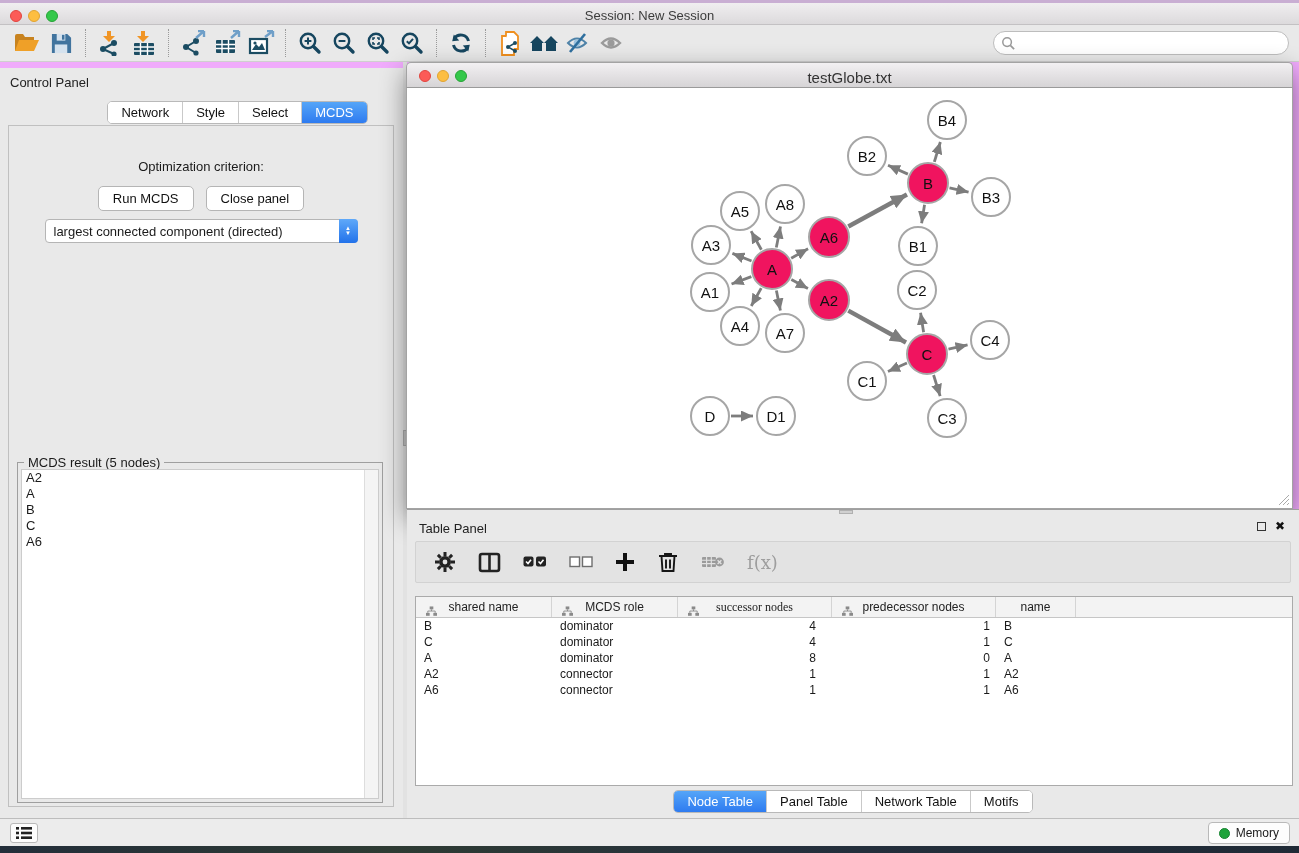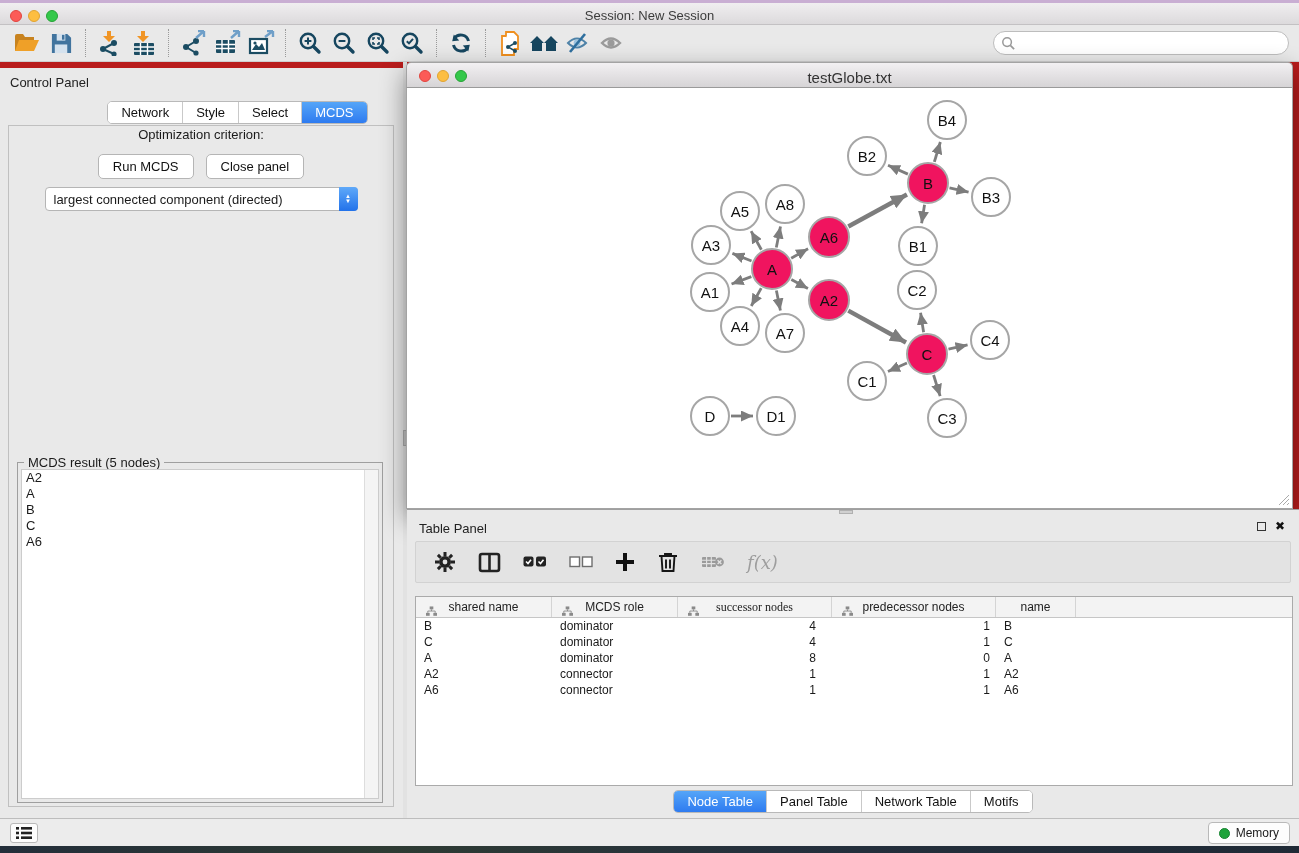--- a/index.html
+++ b/index.html
@@ -1,20 +1,20 @@
 <!DOCTYPE html>
 <html><head>
 <meta charset="utf-8">
 <style>
   * { margin:0; padding:0; box-sizing:border-box; }
   html,body { background:#555; }
   #app {
     position:relative; width:1299px; height:853px; overflow:hidden;
     font-family:"Liberation Sans","DejaVu Sans",sans-serif; font-size:13px; color:#1a1a1a;
-    background:#b91c1c;
+    background:#f0abfc;
   }
   
   #titlebar {
     position:absolute; left:0; top:0; width:1299px; height:25px;
     background:linear-gradient(#f0eef0,#dcdadc);
     border-top:3px solid #c9aed3; border-bottom:1px solid #c3c1c3;
   }
   .tl { position:absolute; top:7px; width:12px; height:12px; border-radius:50%; }
   .tl.red { background:#fc5b57; border:1px solid #e2453f; }
   .tl.yellow { background:#fdbe41; border:1px solid #e0a432; }
@@ -39,21 +39,21 @@
   .panel-head { position:relative; height:28px; padding:7px 0 0 10px; font-size:13px; color:#222; }
   .panel-ctrls { position:absolute; right:12px; top:7px; display:flex; gap:9px; align-items:center; }
   .float-box { width:9px; height:9px; border:1.5px solid #333; display:inline-block; }
   .close-x { font-size:12px; font-weight:bold; color:#111; line-height:10px; }
   .seg { display:inline-flex; border:1px solid #b9b9b9; border-radius:5px; background:#fff; overflow:hidden; }
   .seg .seg-tab { padding:3px 13px; font-size:13px; color:#111; border-left:1px solid #c9c9c9; background:#fff; cursor:default; }
   .seg .seg-tab:first-child { border-left:none; }
   .seg .seg-tab.active { background:linear-gradient(#55a5f8,#2e7bf0); color:#fff; }
   #cp-tabs-row { text-align:center; margin-top:5px; }
   #cp-body { position:absolute; left:8px; top:57px; width:386px; height:682px; border:1px solid #c0c0c0; background:#e9e9e9; }
-  #opt-label { text-align:center; margin-top:1px; font-size:13px; }
+  #opt-label { text-align:center; margin-top:33px; font-size:13px; }
   #criterion { position:relative; margin:8px auto 0; width:313px; height:24px; background:#fff; border:1px solid #b5b5b5; border-radius:4px; display:flex; align-items:center; padding-left:8px; font-size:13px; }
   #criterion .stepper { position:absolute; right:-1px; top:-1px; width:19px; height:24px; border-radius:0 4px 4px 0; background:linear-gradient(#5fa9f9,#2272ea); display:flex; flex-direction:column; align-items:center; justify-content:center; color:#fff; font-size:6px; line-height:5px; }
   .mac-btn { background:#fff; border:1px solid #b5b5b5; border-radius:5px; padding:4px 14px; font-size:13px; color:#111; cursor:default; }
   #cp-buttons { text-align:center; margin-top:12px; display:flex; justify-content:center; gap:12px; }
   #mcds-fieldset { position:absolute; left:8px; top:336px; width:366px; height:341px; border:1px solid #9f9f9f; }
   #mcds-legend { position:absolute; left:6px; top:-8px; background:#e9e9e9; padding:0 4px; font-size:13px; }
   #mcds-list { position:absolute; left:3px; top:6px; right:3px; bottom:3px; background:#fff; border:1px solid #ccc; overflow:hidden; }
   #mcds-list .scroll { position:absolute; right:0; top:0; bottom:0; width:14px; background:#f4f4f4; border-left:1px solid #ddd; }
   #mcds-list .li { padding:0 4px; height:16px; line-height:16px; font-size:13px; }
   
@@ -65,21 +65,21 @@
   #net-window { position:absolute; left:406px; top:62px; width:887px; height:447px; border-radius:5px 5px 0 0; box-shadow:0 10px 26px rgba(0,0,0,.45); }
   #net-titlebar { position:relative; height:26px; background:linear-gradient(#f2f0f2,#d6d4d6); border:1px solid #a3a3a3; border-bottom:1px solid #9a9a9a; border-radius:5px 5px 0 0; }
   #net-titlebar .title { position:absolute; left:0; right:0; top:6px; text-align:center; font-size:15px; color:#333; }
   #net-content { position:relative; height:421px; background:#fff; border:1px solid #a3a3a3; border-top:none; }
   #graph { position:absolute; left:0; top:0; }
   #resize-grip { position:absolute; right:2px; bottom:2px; }
   
   #table-panel { position:absolute; left:407px; top:514px; width:892px; height:304px; background:#e9e9e9; }
   #tp-toolbar { position:absolute; left:8px; top:27px; width:876px; height:42px; background:#e3e3e3; border:1px solid #d2d2d2; border-radius:2px; display:flex; align-items:center; gap:22px; padding-left:18px; }
   .tp-icon { display:flex; align-items:center; justify-content:center; }
-  #fx-label { font-family:"DejaVu Serif","Liberation Serif",serif; font-style:italic; font-size:18px; color:#9e9e9e; }
+  #fx-label { font-family:"DejaVu Serif","Liberation Serif",serif; font-size:18px; color:#9e9e9e; }
   #node-table { position:absolute; left:8px; top:82px; width:878px; height:190px; background:#fff; border:1px solid #aaa; overflow:hidden; }
   .tbl-header { display:flex; height:21px; background:#f3f3f3; border-bottom:1px solid #c6c6c6; }
   .tbl-th { position:relative; border-right:1px solid #d4d4d4; font-size:12px; color:#222; display:flex; align-items:center; justify-content:center; }
   .tbl-th svg { position:absolute; left:5px; top:5px; }
   .tbl-row { display:flex; height:16px; }
   .tbl-td { font-size:12px; line-height:16px; white-space:nowrap; overflow:hidden; }
   #tp-tabs-row { position:absolute; left:0; right:0; top:276px; text-align:center; }
   
   #status-bar { position:absolute; left:0; top:818px; width:1299px; height:28px; background:#ececec; border-top:1px solid #bdbdbd; }
   #list-btn { position:absolute; left:10px; top:4px; width:28px; height:20px; background:#fdfdfd; border:1px solid #b9b9b9; border-radius:3px; display:flex; align-items:center; justify-content:center; }

